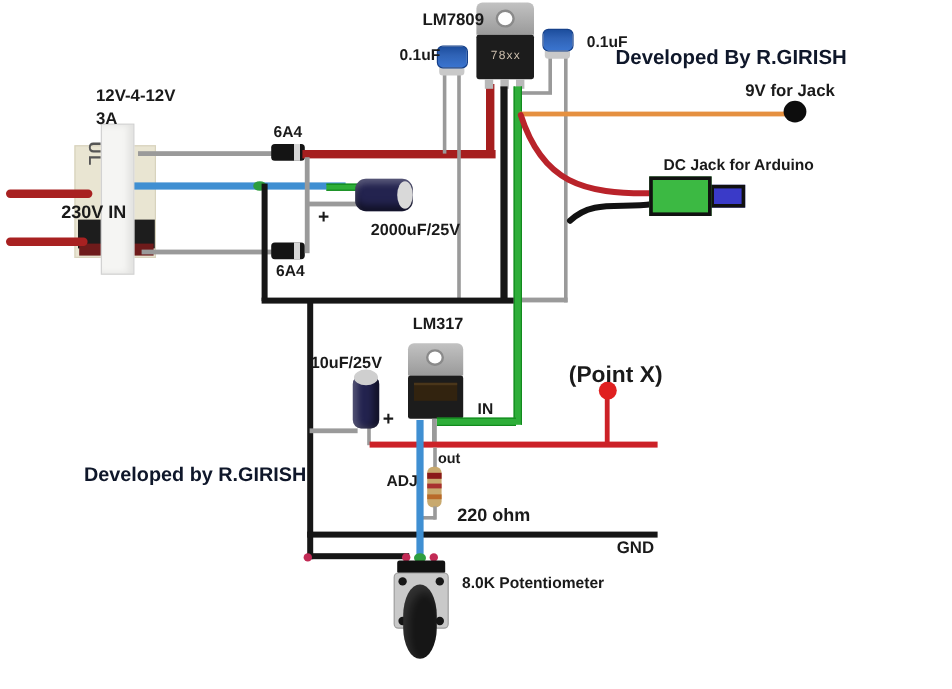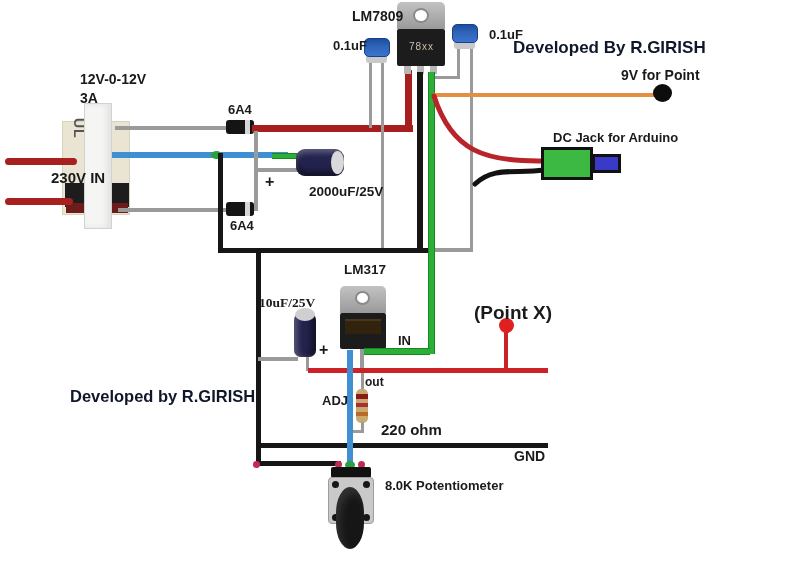--- a/index.html
+++ b/index.html
@@ -171,30 +171,30 @@
     <div class="screw" style="left:363px;top:481px;"></div>
     <div class="screw" style="left:332px;top:514px;"></div>
     <div class="screw" style="left:363px;top:514px;"></div>
     <div class="abs" style="left:336px;top:487px;width:28px;height:62px;background:#161616;border-radius:50%/42%;box-shadow:inset 4px 6px 8px rgba(255,255,255,0.12);"></div>
   </div>
 
   <div class="lbl" style="left:352px;top:9px;font-size:14px;">LM7809</div>
   <div class="lbl" style="left:333px;top:39px;font-size:13px;">0.1uF</div>
   <div class="lbl" style="left:489px;top:28px;font-size:13px;">0.1uF</div>
   <div class="lbl gray-lbl" style="left:513px;top:39px;font-size:17px;">Developed By R.GIRISH</div>
-  <div class="lbl" style="left:80px;top:72px;font-size:14px;">12V-0-12V</div>
+  <div class="lbl" style="left:80px;top:72px;font-size:14px;">12V-4-12V</div>
   <div class="lbl" style="left:80px;top:91px;font-size:14px;">3A</div>
-  <div class="lbl" style="left:621px;top:68px;font-size:14px;">9V for Point</div>
+  <div class="lbl" style="left:621px;top:68px;font-size:14px;">9V for Jack</div>
   <div class="lbl" style="left:22px;top:170px;font-size:15px;margin-left:29px;">230V IN</div>
   <div class="lbl" style="left:228px;top:103px;font-size:13px;">6A4</div>
   <div class="lbl" style="left:553px;top:131px;font-size:13px;">DC Jack for Arduino</div>
   <div class="lbl" style="left:309px;top:185px;font-size:13.5px;">2000uF/25V</div>
   <div class="lbl" style="left:230px;top:219px;font-size:13px;">6A4</div>
   <div class="lbl" style="left:344px;top:263px;font-size:13.5px;">LM317</div>
-  <div class="lbl" style="left:259px;top:296px;font-size:13.5px;font-family:Liberation Serif, serif;">10uF/25V</div>
+  <div class="lbl" style="left:259px;top:296px;font-size:13.5px;">10uF/25V</div>
   <div class="lbl" style="left:474px;top:303px;font-size:19px;">(Point X)</div>
   <div class="lbl" style="left:398px;top:334px;font-size:13px;">IN</div>
   <div class="lbl" style="left:365px;top:376px;font-size:12px;">out</div>
   <div class="lbl" style="left:322px;top:394px;font-size:13px;">ADJ</div>
   <div class="lbl" style="left:381px;top:422px;font-size:15px;">220 ohm</div>
   <div class="lbl gray-lbl" style="left:70px;top:388px;font-size:16.5px;">Developed by R.GIRISH</div>
   <div class="lbl" style="left:514px;top:449px;font-size:14px;">GND</div>
   <div class="lbl" style="left:385px;top:479px;font-size:13px;">8.0K Potentiometer</div>
 
 </div>

